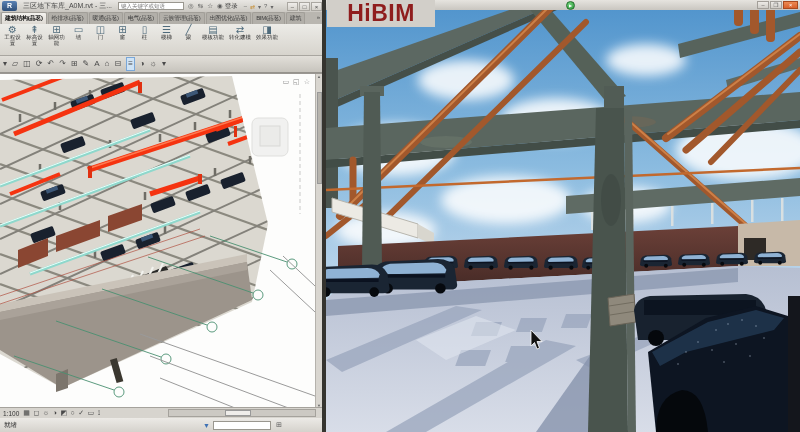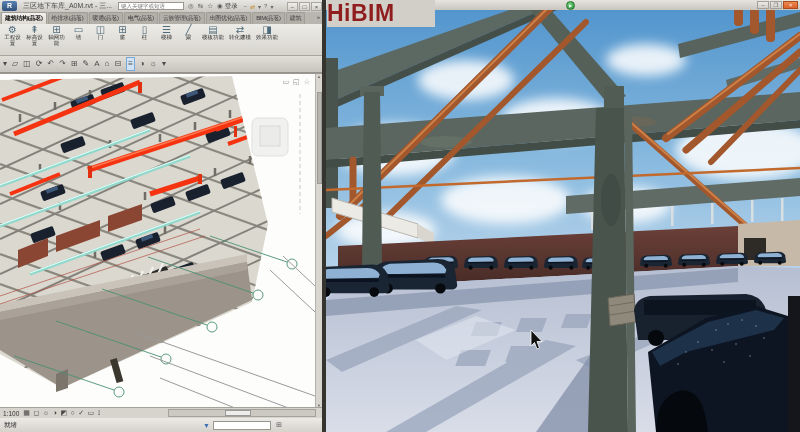--- a/index.html
+++ b/index.html
@@ -80,21 +80,21 @@
   #topstrip { position:absolute; left:0; top:0; width:474px; height:10px; z-index:2;
     background:linear-gradient(#e6e4df,#c9c6c0); }
   #play-btn { position:absolute; left:240px; top:0.5px; width:9px; height:9px; border-radius:50%;
     background:radial-gradient(circle at 35% 30%, #6fd079, #2f9a3c); border:1px solid #23702c;
     color:#fff; font-size:4px; line-height:8px; text-align:center; }
   #win-right { position:absolute; right:2px; top:1px; display:flex; }
   .rwinbtn { width:12px; height:8px; font-size:5.5px; line-height:7px; text-align:center; color:#555;
     background:linear-gradient(#eceae6,#cfccc6); border:1px solid #a39f99; margin-left:1px; }
   .rwinbtn.close { background:linear-gradient(#ec8a52,#d9612a); color:#fff; border-color:#a84a1e; width:15px; }
   #hibim-logo { position:absolute; left:1px; top:0; width:108px; height:27px; z-index:3;
-    background:#d2cfc9; color:#8f1d1d; font-size:23px; font-weight:bold; line-height:26px;
+    background:#d2cfc9; color:#8f1d1d; font-size:23px; font-weight:bold; text-align:center; line-height:26px;
     letter-spacing:0.5px; }
 </style>
 </head>
 <body>
 
 <div id="stage">
 
   <div id="left-pane">
 
     <div id="titlebar">

